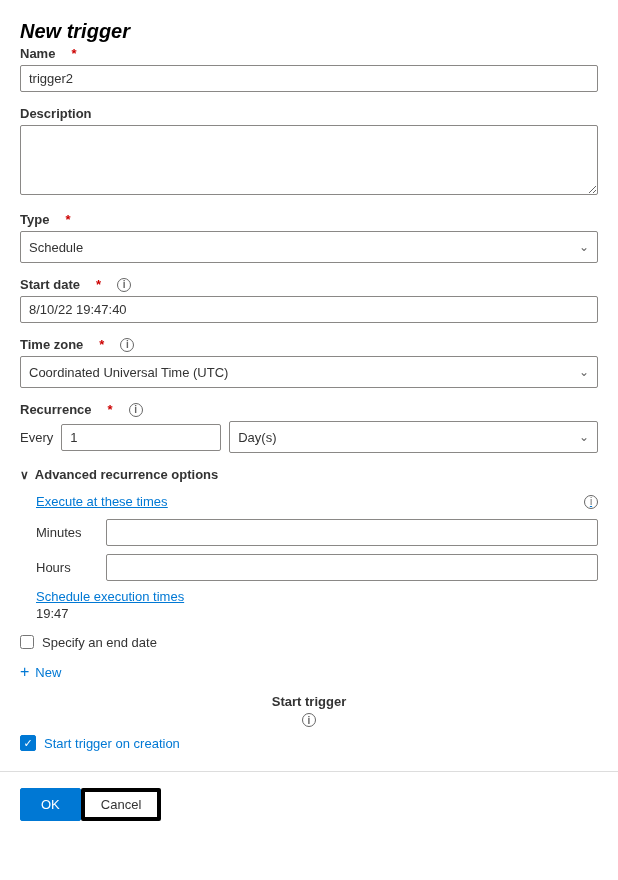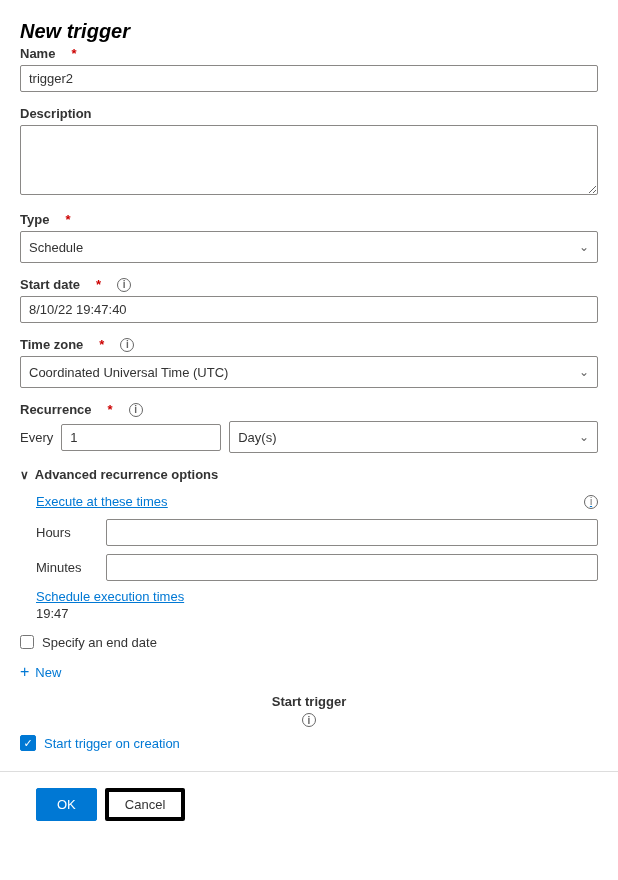--- a/index.html
+++ b/index.html
@@ -231,23 +231,22 @@
       font-size: 11px;
       line-height: 1;
     }
     .start-trigger-check-row label {
       font-size: 13px;
       color: #0078d4;
       cursor: pointer;
     }
     .footer-bar {
       border-top: 1px solid #ddd;
-      padding: 16px 36px;
-      display: flex;
-      gap: 8px;
+      padding: 16px 20px;
+      display: flex;
       margin-top: 10px;
     }
     .btn-ok {
       background: #0078d4;
       color: #fff;
       border: 1px solid #0078d4;
       padding: 5px 20px;
       font-size: 13px;
       border-radius: 2px;
       cursor: pointer;
@@ -340,26 +339,26 @@
     </div>
 
     <div class="execute-section">
 
       <div class="execute-link">
         <span class="execute-link-text">Execute at these times</span>
         <span class="info-icon">i</span>
       </div>
 
       <div class="hours-minutes-row">
+        <span class="hm-label">Minutes</span>
+        <input type="text" value="" style="">
+      </div>
+
+      <div class="hours-minutes-row">
         <span class="hm-label">Hours</span>
-        <input type="text" value="" style="">
-      </div>
-
-      <div class="hours-minutes-row">
-        <span class="hm-label">Minutes</span>
         <input type="text" value="" style="">
       </div>
 
       <span class="schedule-link">Schedule execution times</span>
       <div class="schedule-time">19:47</div>
     </div>
   </div>
 
   <div class="specify-end-row">
     <input type="checkbox" id="specify-end-check" style="">

